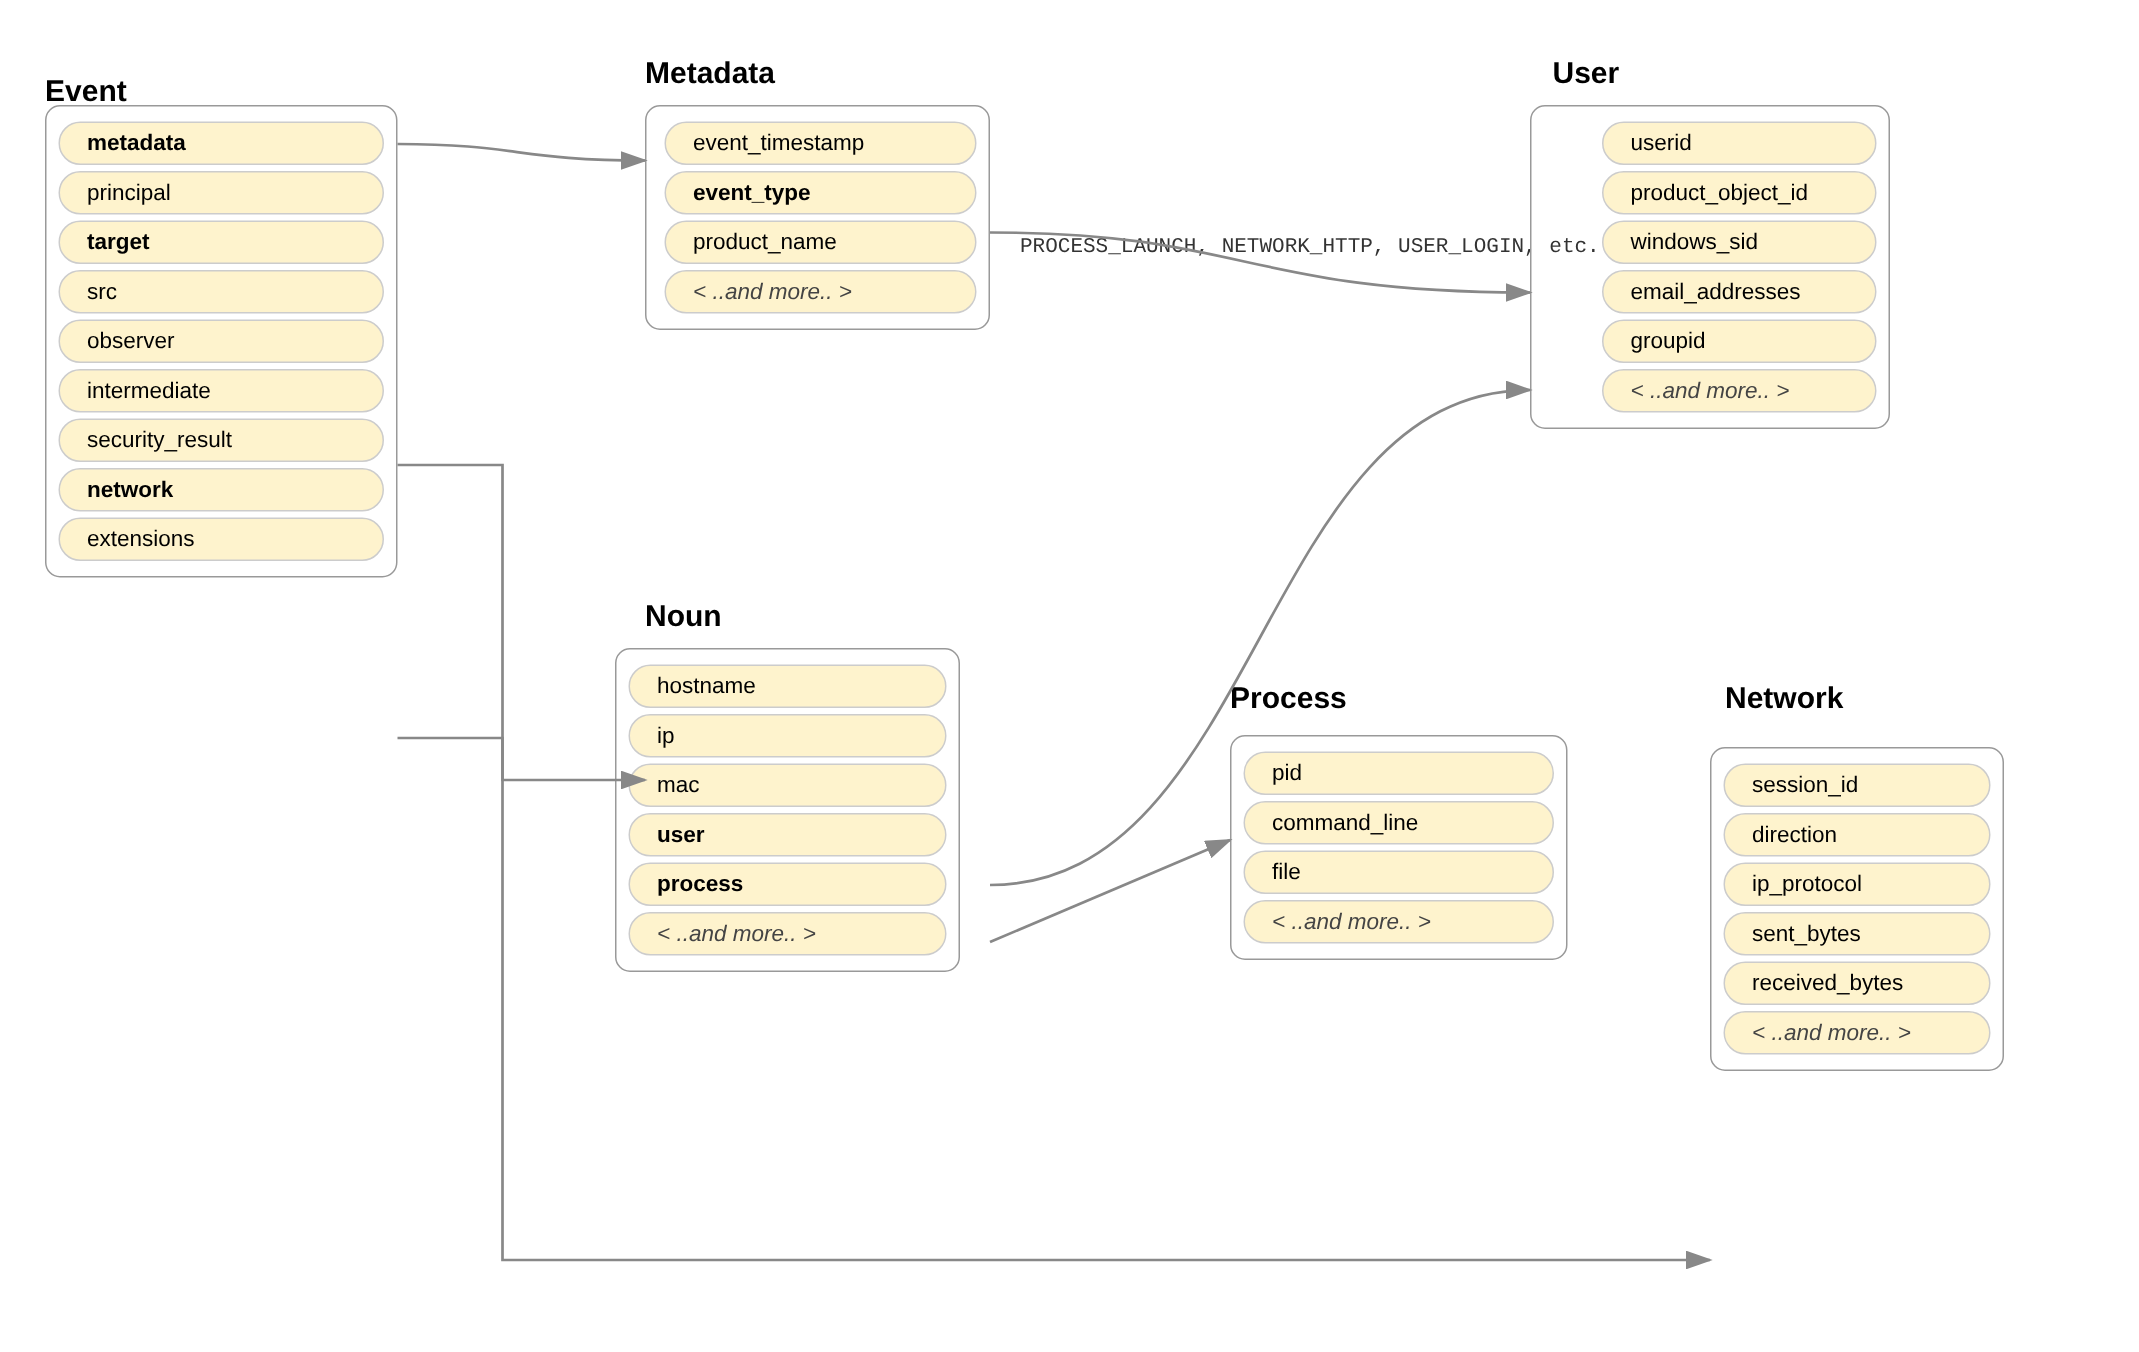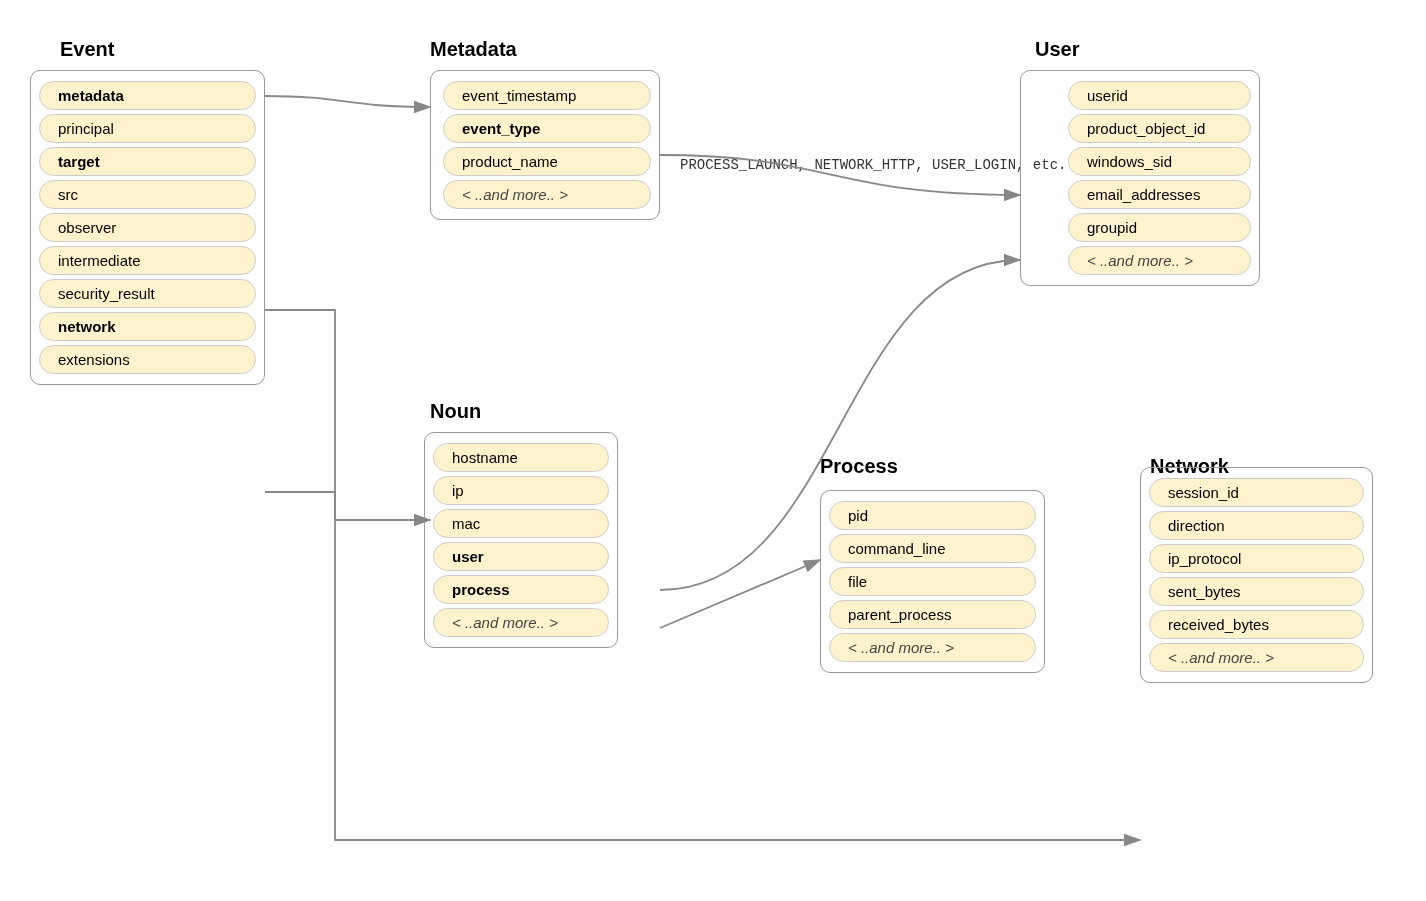--- a/index.html
+++ b/index.html
@@ -68,21 +68,21 @@
       width: 1426px;
       height: 901px;
       pointer-events: none;
     }
   </style>
 </head>
 <body>
 
 <div class="diagram">
 
-  <div class="group-title" style="left:30px; top:38px;margin-left:30px;">Event</div>
+  <div class="group-title" style="left:30px; top:50px;">Event</div>
 
   <div class="card-group" style="left:30px; top:70px; width:235px;">
 
   <div class="card-item bold">metadata</div>
       <div class="card-item">principal</div>
       <div class="card-item bold">target</div>
       <div class="card-item">src</div>
       <div class="card-item">observer</div>
       <div class="card-item">intermediate</div>
       <div class="card-item">security_result</div>
@@ -110,42 +110,41 @@
       <div class="card-item">userid</div>
       <div class="card-item">product_object_id</div>
       <div class="card-item">windows_sid</div>
       <div class="card-item">email_addresses</div>
       <div class="card-item">groupid</div>
       <div class="card-item italic">&lt; ..and more.. &gt;</div>
     </div>
 
   <div class="group-title" style="left:430px; top:400px;">Noun</div>
 
-  <div class="card-group" style="left:424px; top:432px; width:194px;">
+  <div class="card-group" style="left:410px; top:432px; width:230px;">
       <div class="card-item">hostname</div>
       <div class="card-item">ip</div>
       <div class="card-item">mac</div>
       <div class="card-item bold">user</div>
       <div class="card-item bold">process</div>
       <div class="card-item italic">&lt; ..and more.. &gt;</div>
     </div>
 
   <div class="group-title" style="left:820px; top:455px;">Process</div>
 
   <div class="card-group" style="left:820px; top:490px; width:225px;">
       <div class="card-item">pid</div>
       <div class="card-item">command_line</div>
       <div class="card-item">file</div>
-      <div class="card-item">parent_process</div>
       <div class="card-item italic">&lt; ..and more.. &gt;</div>
     </div>
 
   <div class="group-title" style="left:1150px; top:455px;">Network</div>
 
-  <div class="card-group" style="left:1140px; top:467px; width:233px;">
+  <div class="card-group" style="left:1140px; top:498px; width:196px;">
       <div class="card-item">session_id</div>
       <div class="card-item">direction</div>
       <div class="card-item">ip_protocol</div>
       <div class="card-item">sent_bytes</div>
       <div class="card-item">received_bytes</div>
       <div class="card-item italic">&lt; ..and more.. &gt;</div>
     </div>
 
   <svg class="arrows">
     <defs>

